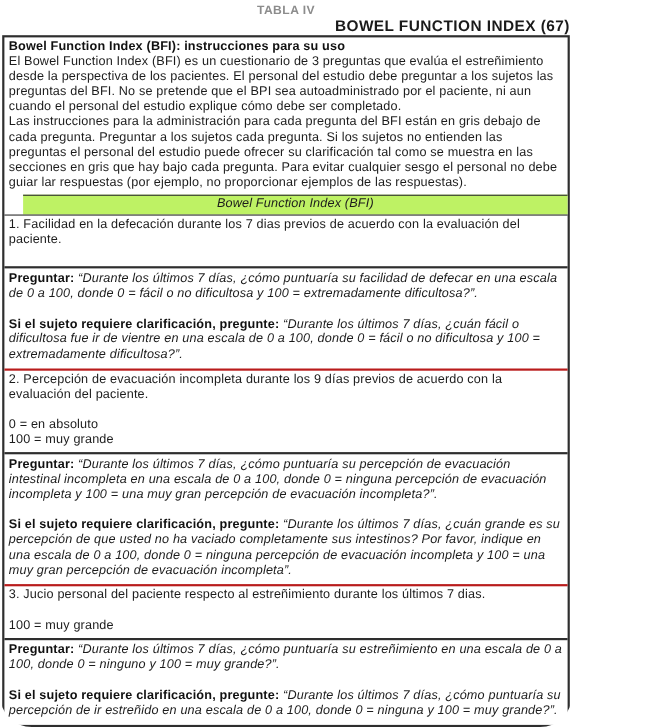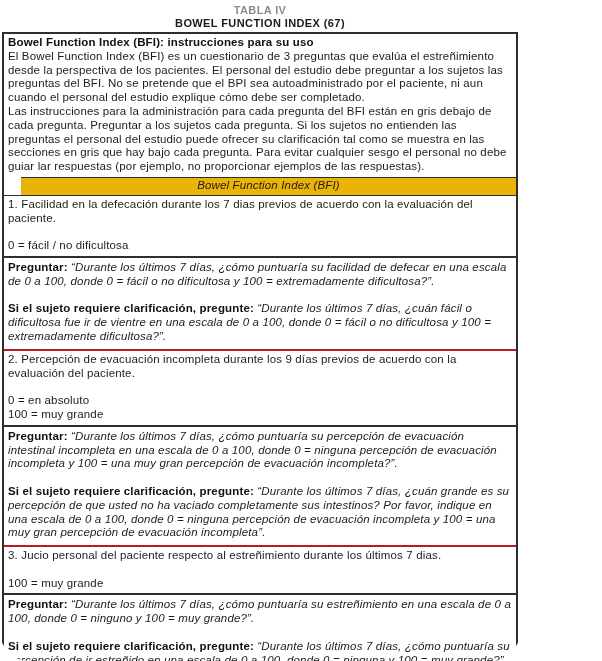--- a/index.html
+++ b/index.html
@@ -5,28 +5,28 @@
   html,body{margin:0;padding:0;background:#ffffff;}
   .page{
     width:520px;height:661px;box-sizing:border-box;
     padding:2px 2px 0 2px;overflow:hidden;
     font-family:"Liberation Sans",sans-serif;
     font-size:11.5px;line-height:13.8px;letter-spacing:0.15px;color:#1c1c1c;border-radius:29px;
     -webkit-font-smoothing:antialiased;
   }
   .caption{text-align:center;padding:2px 0 3px 0;line-height:12.5px;}
   .cap-tabla{color:#8c8c8c;font-weight:bold;font-size:11px;letter-spacing:0.4px;}
-  .cap-name{color:#1a1a1a;font-weight:bold;font-size:11px;letter-spacing:0.4px;}
+  .cap-name{color:#1a1a1a;font-weight:bold;font-size:14px;letter-spacing:0.4px;text-align:right;}
   .tbl{border:2px solid #2e2e2e;background:#ffffff;}
   .row{border-top:1px solid #2e2e2e;padding:2px 4px 3px 4px;}
   .row:first-child{border-top:none;}
   .row.ask{border-top:2px solid #2e2e2e;border-bottom:2px solid #b91c1c;padding:3px 4px 5px 4px;}
   .row.ask + .row{border-top:none;}
   .row.ask:last-child{border-bottom:none;}
-  .row.graybar{background:#eab308;text-align:center;padding:1px 4px 2px 4px;margin-left:17px;}
+  .row.graybar{background:#bef264;text-align:center;padding:1px 4px 2px 4px;margin-left:17px;}
   p{margin:0;}
   .b{font-weight:bold;color:#111;}
   .i{font-style:italic;}
   .sp{height:13.8px;}
 </style>
 </head>
 <body>
 
 <div class="page">
 
@@ -44,21 +44,20 @@
     </div>
 
     <div class="row graybar">
       <span class="i">Bowel Function Index (BFI)</span>
     </div>
 
 
     <div class="row">
       <p>1. Facilidad en la defecación durante los 7 dias previos de acuerdo con la evaluación del paciente.</p>
       <div class="sp"></div>
-      <p>0 = fácil / no dificultosa</p>
     </div>
     <div class="row ask">
       <p><span class="b">Preguntar:</span> <span class="i">“Durante los últimos 7 días, ¿cómo puntuaría su facilidad de defecar en una escala de 0 a 100, donde 0 = fácil o no dificultosa y 100 = extremadamente dificultosa?”.</span></p>
       <div class="sp"></div>
       <p><span class="b">Si el sujeto requiere clarificación, pregunte:</span> <span class="i">“Durante los últimos 7 días, ¿cuán fácil o dificultosa fue ir de vientre en una escala de 0 a 100, donde 0 = fácil o no dificultosa y 100 = extremadamente dificultosa?”.</span></p>
     </div>
 
     <div class="row">
       <p>2. Percepción de evacuación incompleta durante los 9 días previos de acuerdo con la evaluación del paciente.</p>
       <div class="sp"></div>

